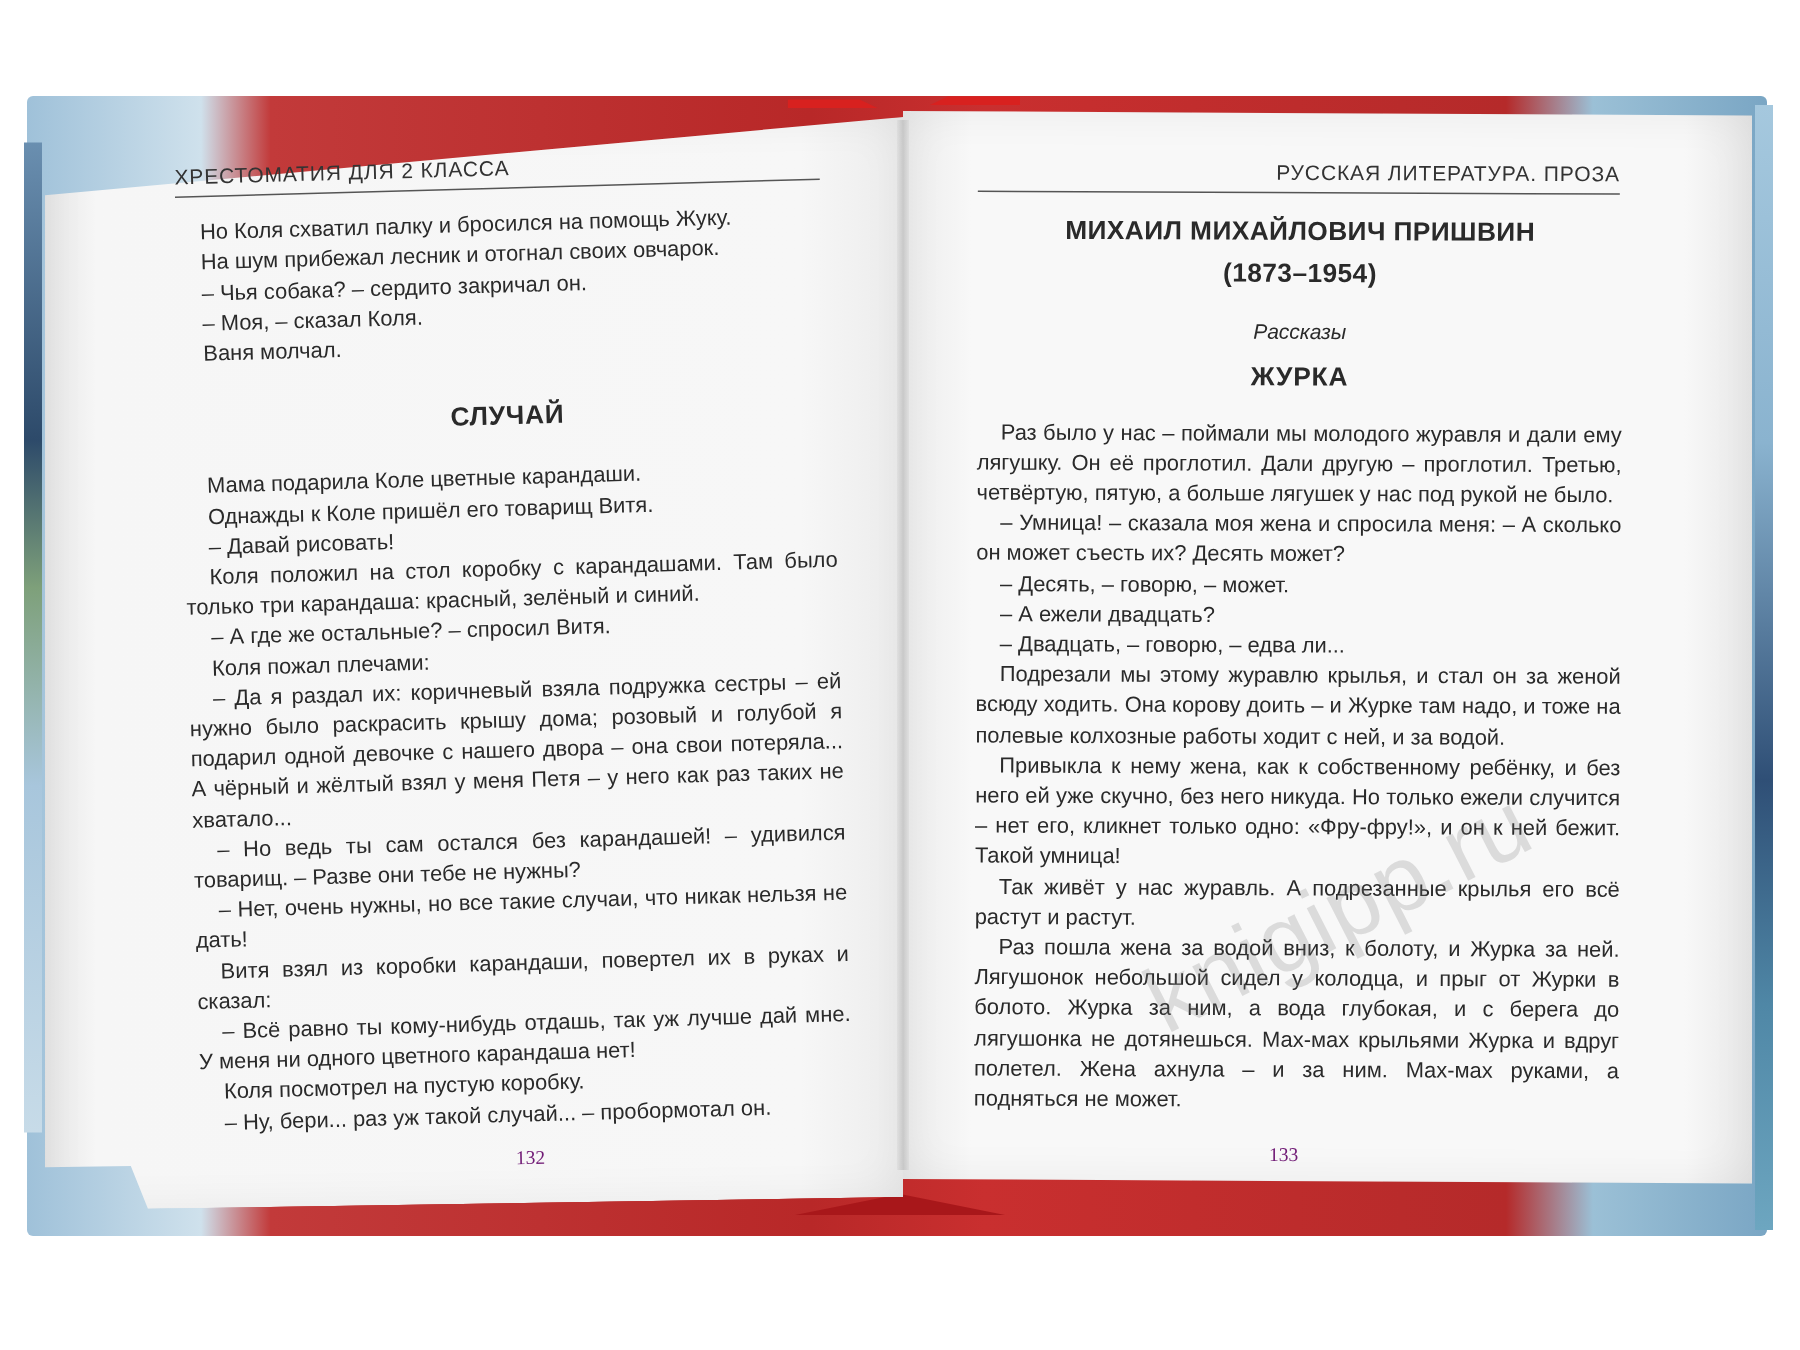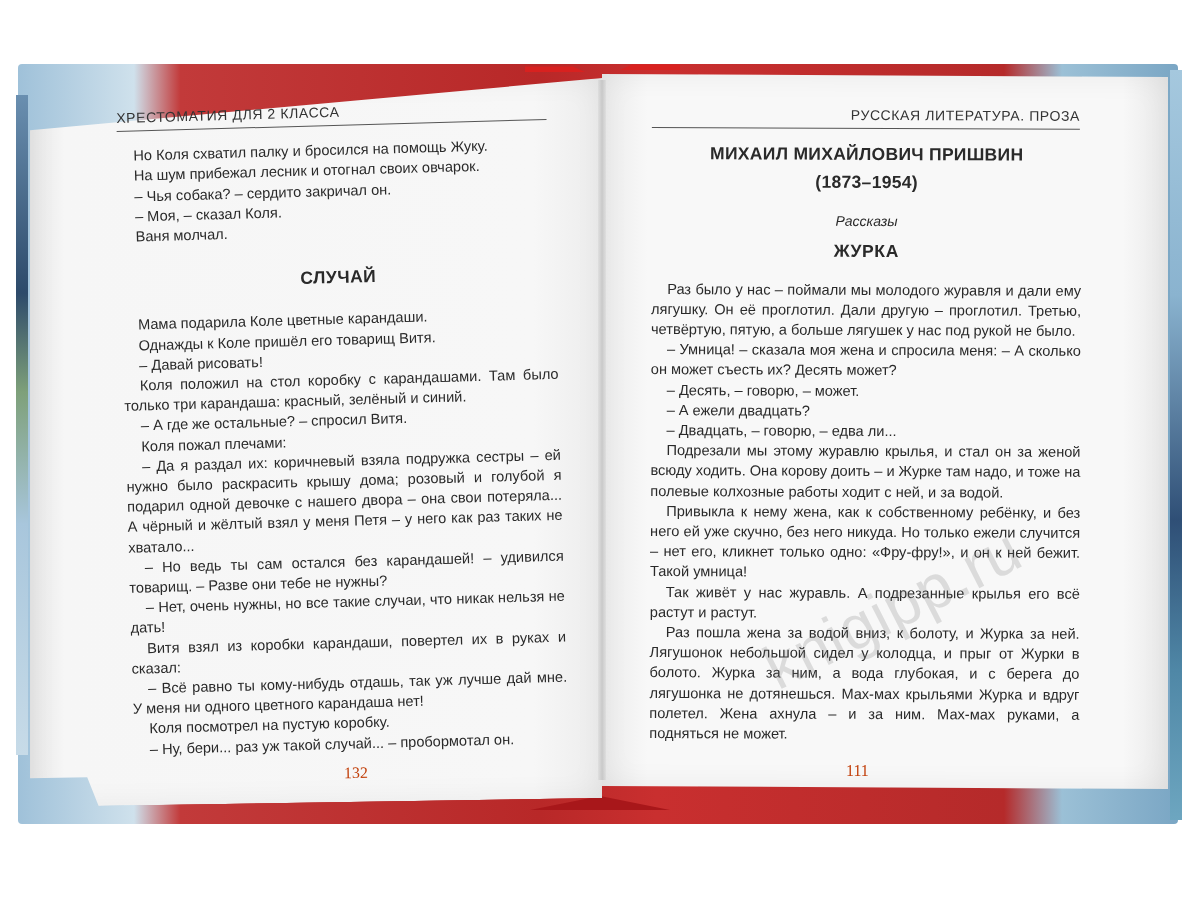--- a/index.html
+++ b/index.html
@@ -68,21 +68,21 @@
     .running-head.right { text-align: right; width: 428px; }
     .p { text-indent: 16px; margin: 0; text-align: justify; }
     .title {
       text-align: center; font-weight: bold; font-size: 17.5px; letter-spacing: 0.5px;
       margin: 26px 0 22px 0;
     }
     .author { text-align: center; font-weight: bold; font-size: 17.5px; line-height: 22px; margin: 6px 0 0 0; letter-spacing: 0.3px; }
     .subtitle { text-align: center; font-style: italic; font-size: 14px; margin: 18px 0 10px 0; }
     .title-r { text-align: center; font-weight: bold; font-size: 17.5px; margin: 0 0 18px 0; letter-spacing: 0.6px; }
     .page-num {
-      position: absolute; font-family: "Liberation Serif", serif; font-size: 16px; color: #c2410c;
+      position: absolute; font-family: "Liberation Serif", serif; font-size: 13px; color: #701a75;
     }
     .page-num.left { left: 344px; top: 764px; transform: rotate(-1deg); }
     .page-num.right { left: 846px; top: 762px; }
 
     .watermark {
       position: absolute; left: 752px; top: 640px;
       font-size: 62px; color: rgba(120,120,120,0.22);
       transform: rotate(-27deg); transform-origin: left top;
       white-space: nowrap; letter-spacing: 1px;
     }
@@ -141,16 +141,16 @@
       <p class="p">– Умница! – сказала моя жена и спросила меня: – А сколько он может съесть их? Десять может?</p>
       <p class="p">– Десять, – говорю, – может.</p>
       <p class="p">– А ежели двадцать?</p>
       <p class="p">– Двадцать, – говорю, – едва ли...</p>
       <p class="p">Подрезали мы этому журавлю крылья, и стал он за женой всюду ходить. Она корову доить – и Журке там надо, и тоже на полевые колхозные работы ходит с ней, и за водой.</p>
       <p class="p">Привыкла к нему жена, как к собственному ребёнку, и без него ей уже скучно, без него никуда. Но только ежели случится – нет его, кликнет только одно: «Фру-фру!», и он к ней бежит. Такой умница!</p>
       <p class="p">Так живёт у нас журавль. А подрезанные крылья его всё растут и растут.</p>
       <p class="p">Раз пошла жена за водой вниз, к болоту, и Журка за ней. Лягушонок небольшой сидел у колодца, и прыг от Журки в болото. Журка за ним, а вода глубокая, и с берега до лягушонка не дотянешься. Мах-мах крыльями Журка и вдруг полетел. Жена ахнула – и за ним. Мах-мах руками, а подняться не может.</p>
     </div>
   </div>
-  <div class="page-num right">111</div>
+  <div class="page-num right">133</div>
 
   <div class="watermark">knigipp.ru</div>
 </div>
 
 </body></html>

